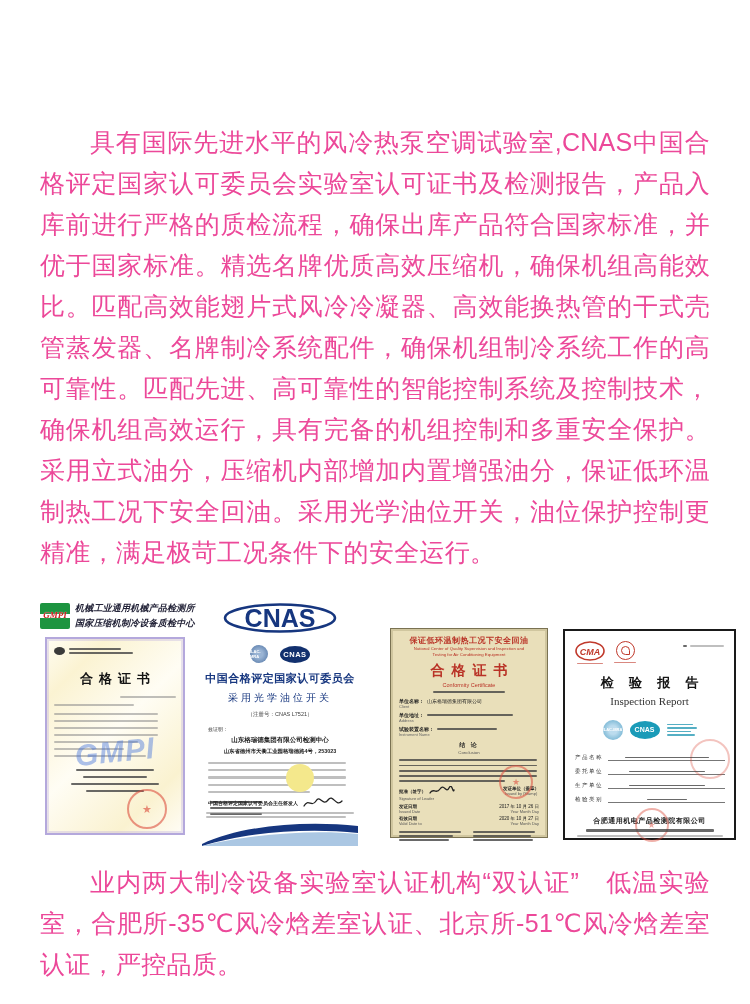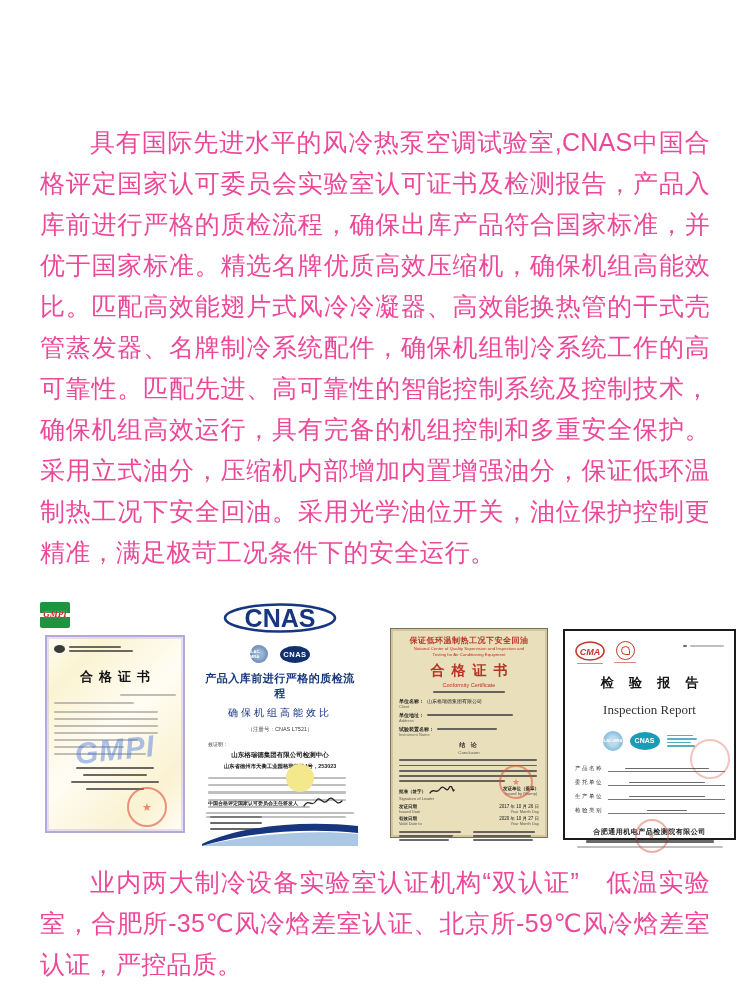--- a/index.html
+++ b/index.html
@@ -98,21 +98,21 @@
   .c4{left:563px;top:629px;width:173px;height:211px;background:#fff;border:2px solid #1a1a1a;
         box-sizing:border-box;padding:8px 10px;}
   .c4-lrow{display:flex;align-items:flex-start;gap:9px;margin-top:2px;}
   .cma{display:flex;flex-direction:column;align-items:center;gap:1.5px;}
   .jb-circle{width:17px;height:17px;border-radius:50%;border:1.5px solid #c0392b;position:relative;}
   .jb-circle::after{content:"";position:absolute;left:4px;top:4px;width:7px;height:7px;
         border:1.5px solid #c0392b;border-radius:50% 50% 0 50%;}
   .c4-no{margin-left:auto;display:flex;align-items:center;gap:3px;margin-top:4px;}
   .c4-title{margin-top:10px;text-align:center;font-size:13px;font-weight:800;color:#141414;
         letter-spacing:6px;text-indent:6px;font-family:"Liberation Serif",serif;}
-  .c4-sub{margin-top:10px;text-align:center;font-size:13px;color:#333;font-family:"Liberation Serif",serif;}
+  .c4-sub{margin-top:3px;text-align:center;font-size:11px;color:#333;font-family:"Liberation Serif",serif;}
   .c4-blue{display:flex;justify-content:center;align-items:center;gap:7px;margin-top:13px;}
   .ilac2{width:20px;height:20px;border-radius:50%;background:radial-gradient(#bcdcee 30%,#5aa5c8);
         display:flex;align-items:center;justify-content:center;color:#fff;font-size:4px;font-weight:700;}
   .cnas2{width:30px;height:18px;border-radius:50%;background:#1a9bb8;display:flex;align-items:center;
         justify-content:center;color:#fff;font-size:7px;font-weight:800;}
   .c4-ttxt{display:flex;flex-direction:column;gap:2px;}
   .c4-fields{margin:14px auto 0 auto;width:150px;}
   .c4-frow{display:flex;align-items:flex-end;gap:5px;margin-top:7px;}
   .c4-flabel{font-size:5.5px;color:#333;letter-spacing:1.5px;white-space:nowrap;}
   .c4-line{flex:1;border-bottom:1px solid #777;display:flex;justify-content:center;padding-bottom:1.5px;}
@@ -130,20 +130,24 @@
 
   <div class="body-par par-intro">具有国际先进水平的风冷热泵空调试验室,CNAS中国合格评定国家认可委员会实验室认可证书及检测报告，产品入库前进行严格的质检流程，确保出库产品符合国家标准，并优于国家标准。精选名牌优质高效压缩机，确保机组高能效比。匹配高效能翅片式风冷冷凝器、高效能换热管的干式壳管蒸发器、名牌制冷系统配件，确保机组制冷系统工作的高可靠性。匹配先进、高可靠性的智能控制系统及控制技术，确保机组高效运行，具有完备的机组控制和多重安全保护。采用立式油分，压缩机内部增加内置增强油分，保证低环温制热工况下安全回油。采用光学油位开关，油位保护控制更精准，满足极苛工况条件下的安全运行。</div>
 
   <div class="cert c1">
     <div class="c1-head">
       <div class="gmpi-logo">
         <div class="g1"></div>
           <div class="g2"></div>
         <div class="g-txt">GMPI</div>
       </div>
+      <div class="lines">
+        <span class="cl">机械工业通用机械产品检测所</span>
+        <span class="cl">国家压缩机制冷设备质检中心</span>
+      </div>
     </div>
     <div class="c1-paper">
       <div class="c1-mini">
         <div class="dot"></div>
         <div style="display:flex;flex-direction:column;gap:2.5px;">
           <div class="bar dark" style="width:52px;height:2px;"></div>
           <div class="bar dark" style="width:64px;height:2px;"></div>
         </div>
       </div>
       <div class="c1-title">合格证书</div>
@@ -177,22 +181,22 @@
       <text x="59" y="27" text-anchor="middle" font-size="25" font-weight="bold" font-family="Liberation Sans, sans-serif" fill="#16367F">CNAS</text>
     </svg>
     <div class="c2-lrow">
       <div class="ilac">
           <span>ILAC-MRA</span>
         </div>
       <div class="cnas-oval">
           <span>CNAS</span>
         </div>
     </div>
-    <div class="c2-org">产品入库前进行严格的质检流程</div>
-    <div class="c2-certtitle">确保机组高能效比</div>
+    <div class="c2-org">中国合格评定国家认可委员会</div>
+    <div class="c2-certtitle">采用光学油位开关</div>
     <div class="c2-reg">（注册号：CNAS L7521）</div>
     <div class="c2-attest">兹证明：</div>
     <div class="c2-holder">山东格瑞德集团有限公司检测中心</div>
     <div class="c2-addr">山东省德州市天衢工业园格瑞德路4号，253023</div>
     <div class="c2-bars">
       <div class="bar" style="width:138px;height:2.2px;"></div>
       <div class="bar" style="width:138px;height:2.2px;"></div>
       <div class="bar" style="width:138px;height:2.2px;"></div>
       <div class="bar" style="width:138px;height:2.2px;"></div>
       <div class="bar" style="width:102px;height:2.2px;"></div>
@@ -358,15 +362,15 @@
     <div class="c4-foot">
       <div class="seal c4-sealfoot">
           <span>★</span>
         </div>
       <div class="c4-forg">合肥通用机电产品检测院有限公司</div>
       <div class="bar dark" style="width:128px;height:3.2px;"></div>
       <div class="bar" style="width:146px;height:1.8px;"></div>
     </div>
   </div>
 
-  <div class="body-par par-close">业内两大制冷设备实验室认证机构“双认证”　低温实验室，合肥所-35℃风冷焓差室认证、北京所-59℃风冷焓差室认证，严控品质。</div>
+  <div class="body-par par-close">业内两大制冷设备实验室认证机构“双认证”　低温实验室，合肥所-35℃风冷焓差室认证、北京所-51℃风冷焓差室认证，严控品质。</div>
 
 </div>
 
 </body></html>

